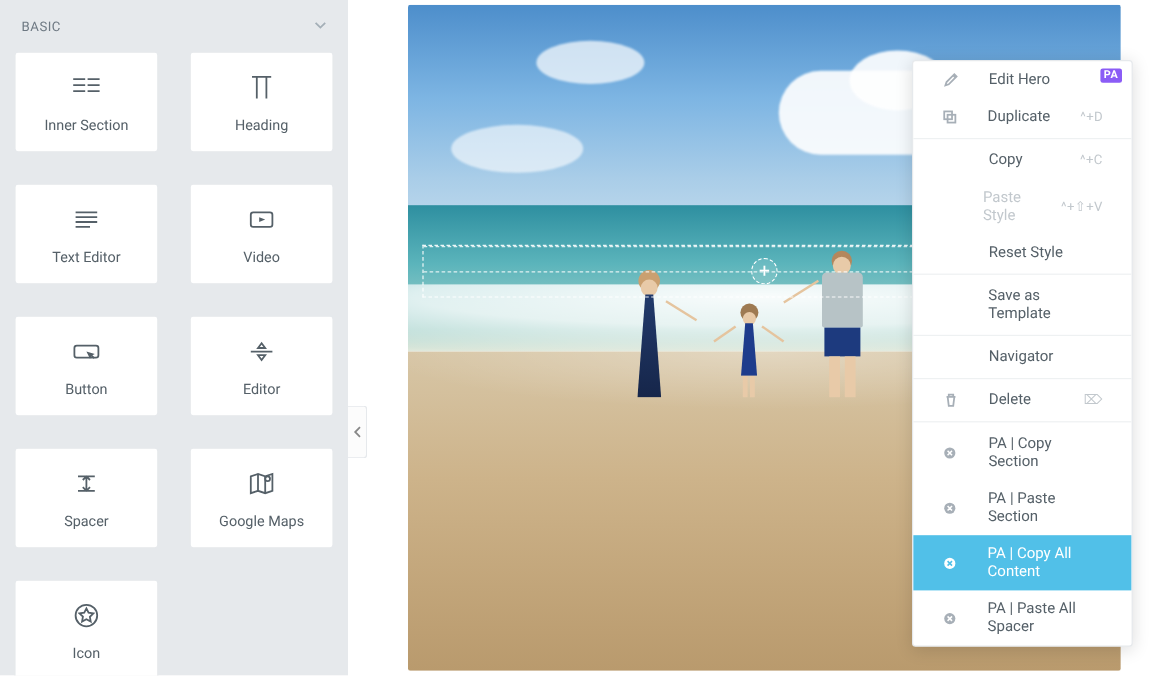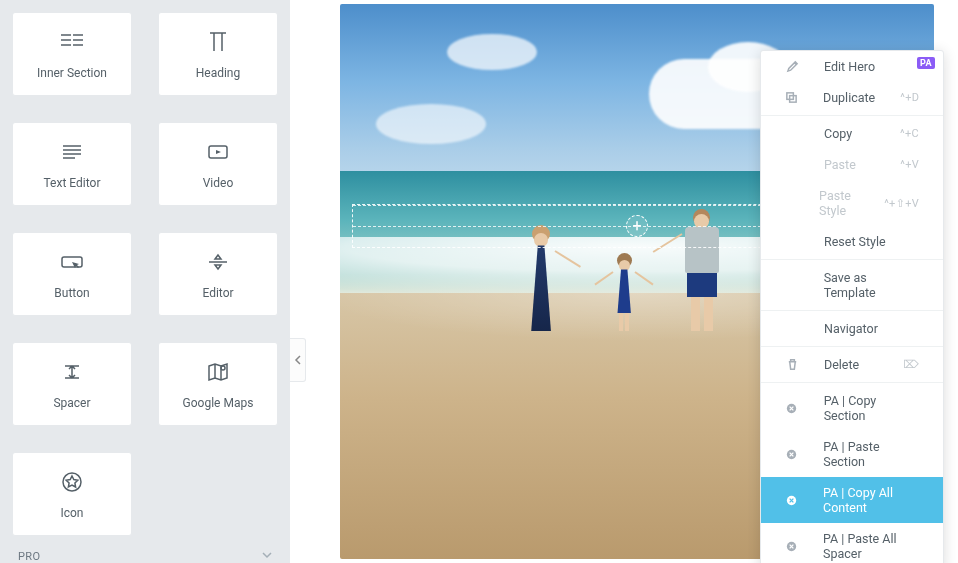--- a/index.html
+++ b/index.html
@@ -77,20 +77,28 @@
   .ctx hr { border:none; border-top:1px solid #eef1f2; margin:2px 0; }
   .ctx .badge { position:absolute; right:8px; top:6px; background:#8b5cf6; color:#fff; font-size:9px; font-weight:700; padding:1px 3px; border-radius:2px; letter-spacing:.5px;}
   .ctx .pa .ricon svg circle{ fill:#a7afb7; stroke:none;}
   .ctx .row.active.pa .ricon svg circle{ fill:#fff;}
 </style>
 </head>
 <body>
 
 <aside class="sidebar">
   <div class="panel-section">
+    <div class="section-header">
+      <span>BASIC</span>
+      <span class="chev">
+        <svg width="10" height="10" viewBox="0 0 10 10">
+            <path d="M1 3l4 4 4-4" stroke="#a4afb7" fill="none" stroke-width="1.5"></path>
+          </svg>
+      </span>
+    </div>
     <div class="widgets-grid">
 
       <div class="widget-card">
         <span class="wicon">
           <svg viewBox="0 0 28 28">
               <path d="M3 7h10M3 12h10M3 17h10M15 7h10M15 12h10M15 17h10"></path>
             </svg>
         </span>
         <span class="wlabel">Inner Section</span>
       </div>
@@ -261,25 +269,20 @@
     <span class="short">^+D</span>
   </div>
   <hr>
   <div class="row">
     <span class="ricon"></span>
     <span>Copy</span>
     <span class="short">^+C</span>
   </div>
   <div class="row disabled">
     <span class="ricon"></span>
-    <span>Paste</span>
-    <span class="short">^+V</span>
-  </div>
-  <div class="row disabled">
-    <span class="ricon"></span>
     <span>Paste Style</span>
     <span class="short">^+⇧+V</span>
   </div>
   <div class="row">
     <span class="ricon"></span>
     <span>Reset Style</span>
   </div>
   <hr>
   <div class="row">
     <span class="ricon"></span>

